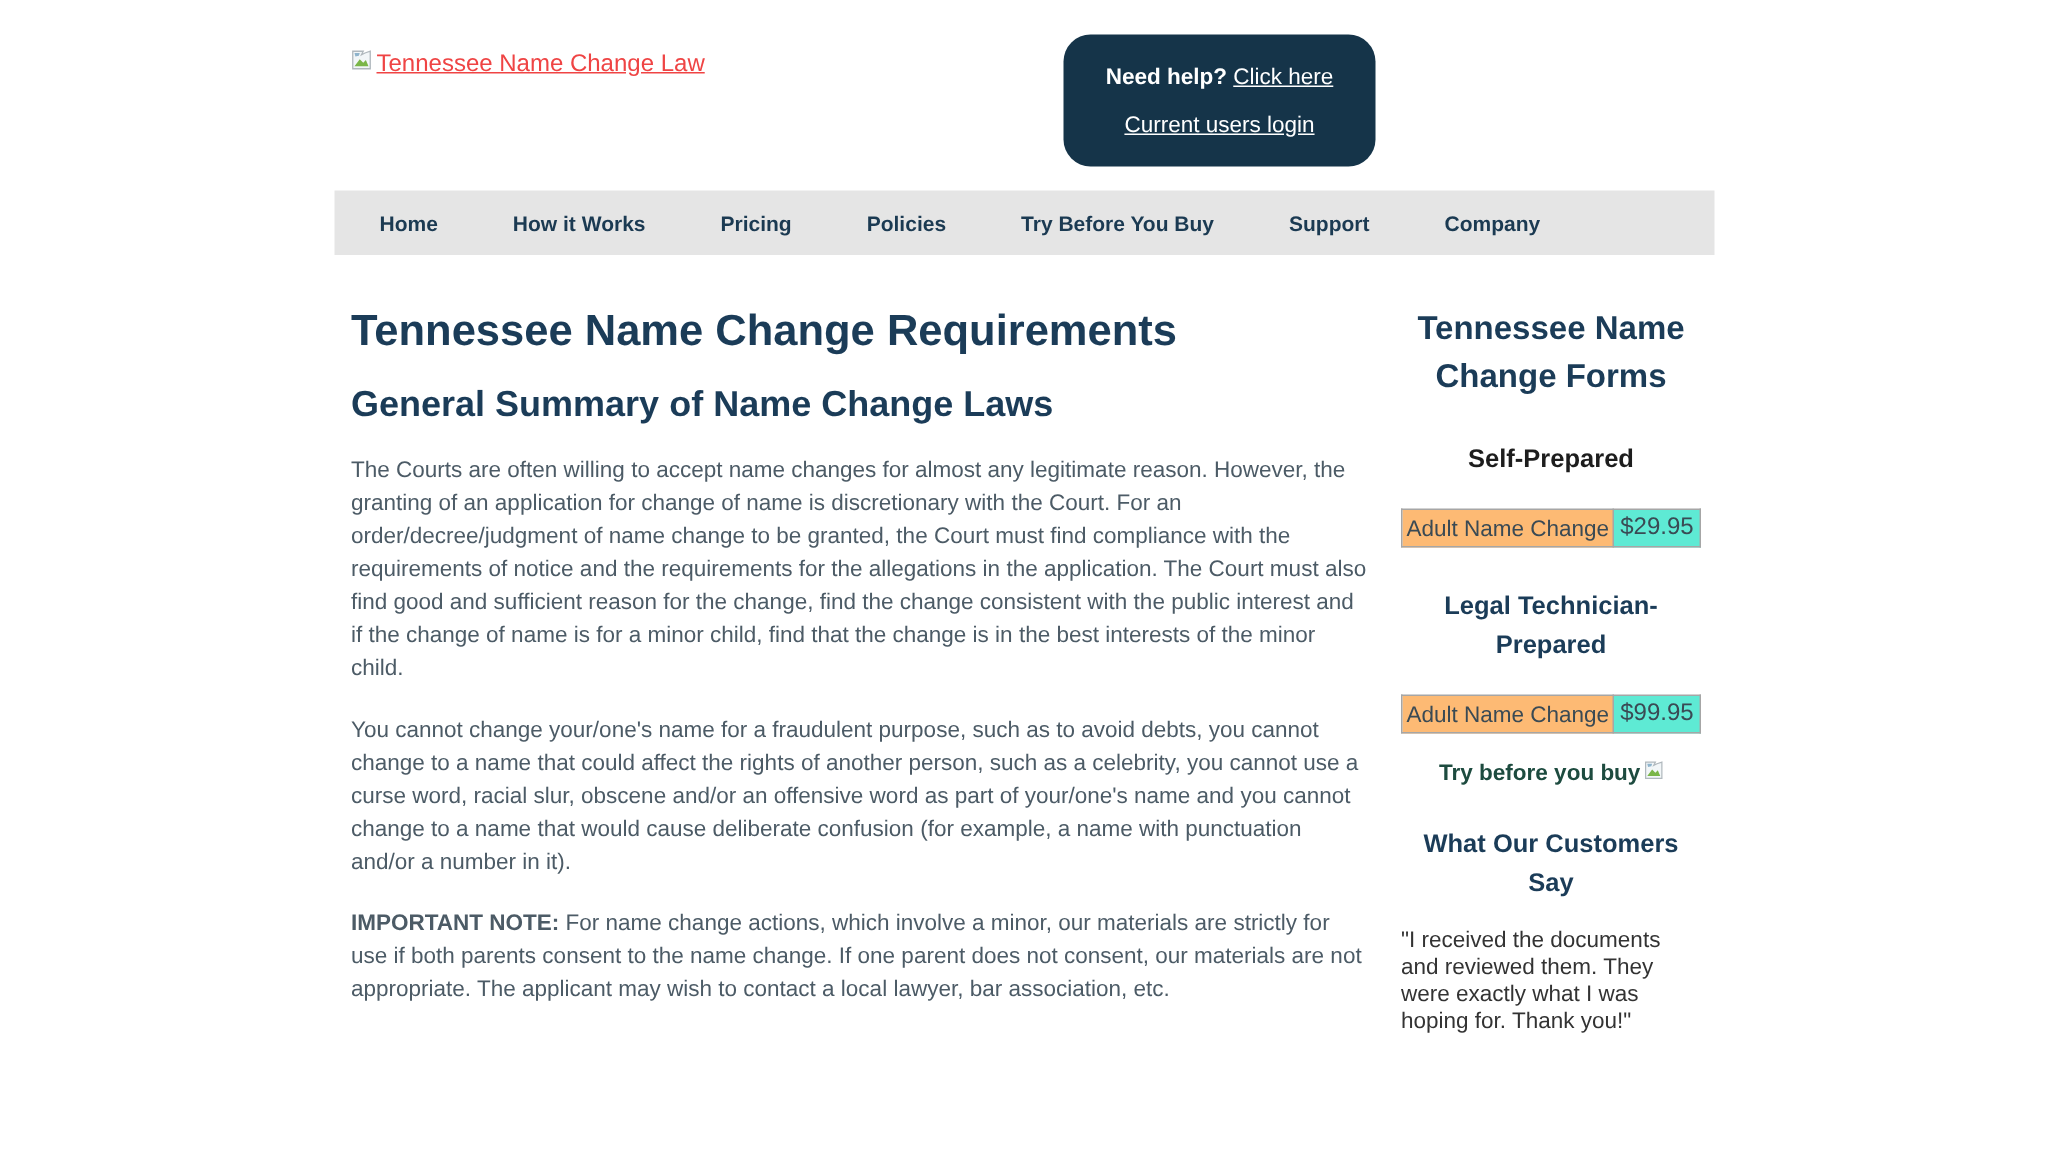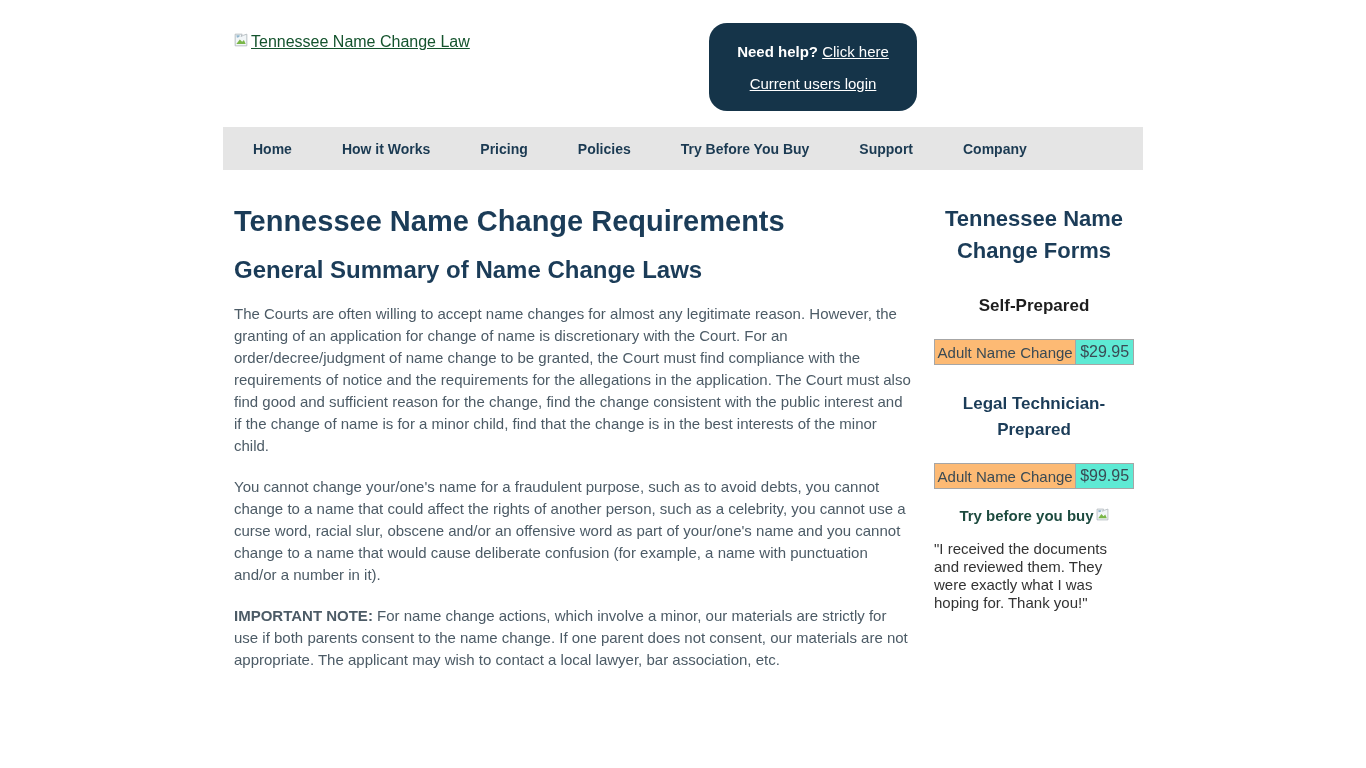--- a/index.html
+++ b/index.html
@@ -2,21 +2,21 @@
 <html><head>
 <meta charset="utf-8">
 <style>
   html, body { margin:0; padding:0; background:#ffffff; }
   body { font-family:"Liberation Sans", sans-serif; min-width:1366px; }
   .page { width:920px; margin:0 auto; position:relative; }
 
   
   .header { position:relative; height:127px; }
   .logo-link { position:absolute; left:11px; top:33px; display:flex; align-items:center; gap:3px;
-               color:#14532d; font-size:16px; text-decoration:underline; cursor:pointer; }
+               color:#ef4444; font-size:16px; text-decoration:underline; cursor:pointer; }
   .help-box { position:absolute; left:486px; top:23px; width:208px; height:88px;
               background:#153449; border-radius:18px; color:#ffffff;
               display:flex; flex-direction:column; align-items:center; justify-content:center;
               gap:15px; font-size:15px; }
   .help-box .line { white-space:nowrap; }
   .help-box a { color:#ffffff; text-decoration:underline; cursor:pointer; }
   .help-box b { font-weight:bold; }
 
   
   .nav { background:#e5e5e5; height:43px; display:flex; align-items:center; padding-left:30px; }
@@ -126,17 +126,18 @@
         <span>Try before you buy</span>
         <span class="bimg">
           <svg width="13" height="13" viewBox="0 0 24 24">
             <path d="M2 2 L14 2 L12 6 L16 4 L22 2 L22 22 L2 22 Z" fill="#f2f6f8" stroke="#b0b8bd" stroke-width="1.5"></path>
             <path d="M4 19 L10 11 L14 15 L17 12 L20 19 Z" fill="#7ab648"></path>
             <path d="M4 4 L10 4 L9 7 L5 8 Z" fill="#8fb4cc"></path>
           </svg>
         </span>
       </a>
 
+      <div class="sb-h3">What Our Customers Say</div>
       <p class="testimonial">"I received the documents and reviewed them. They were exactly what I was hoping for. Thank you!"</p>
     </div>
 
   </div>
 </div>
 
 </body></html>

